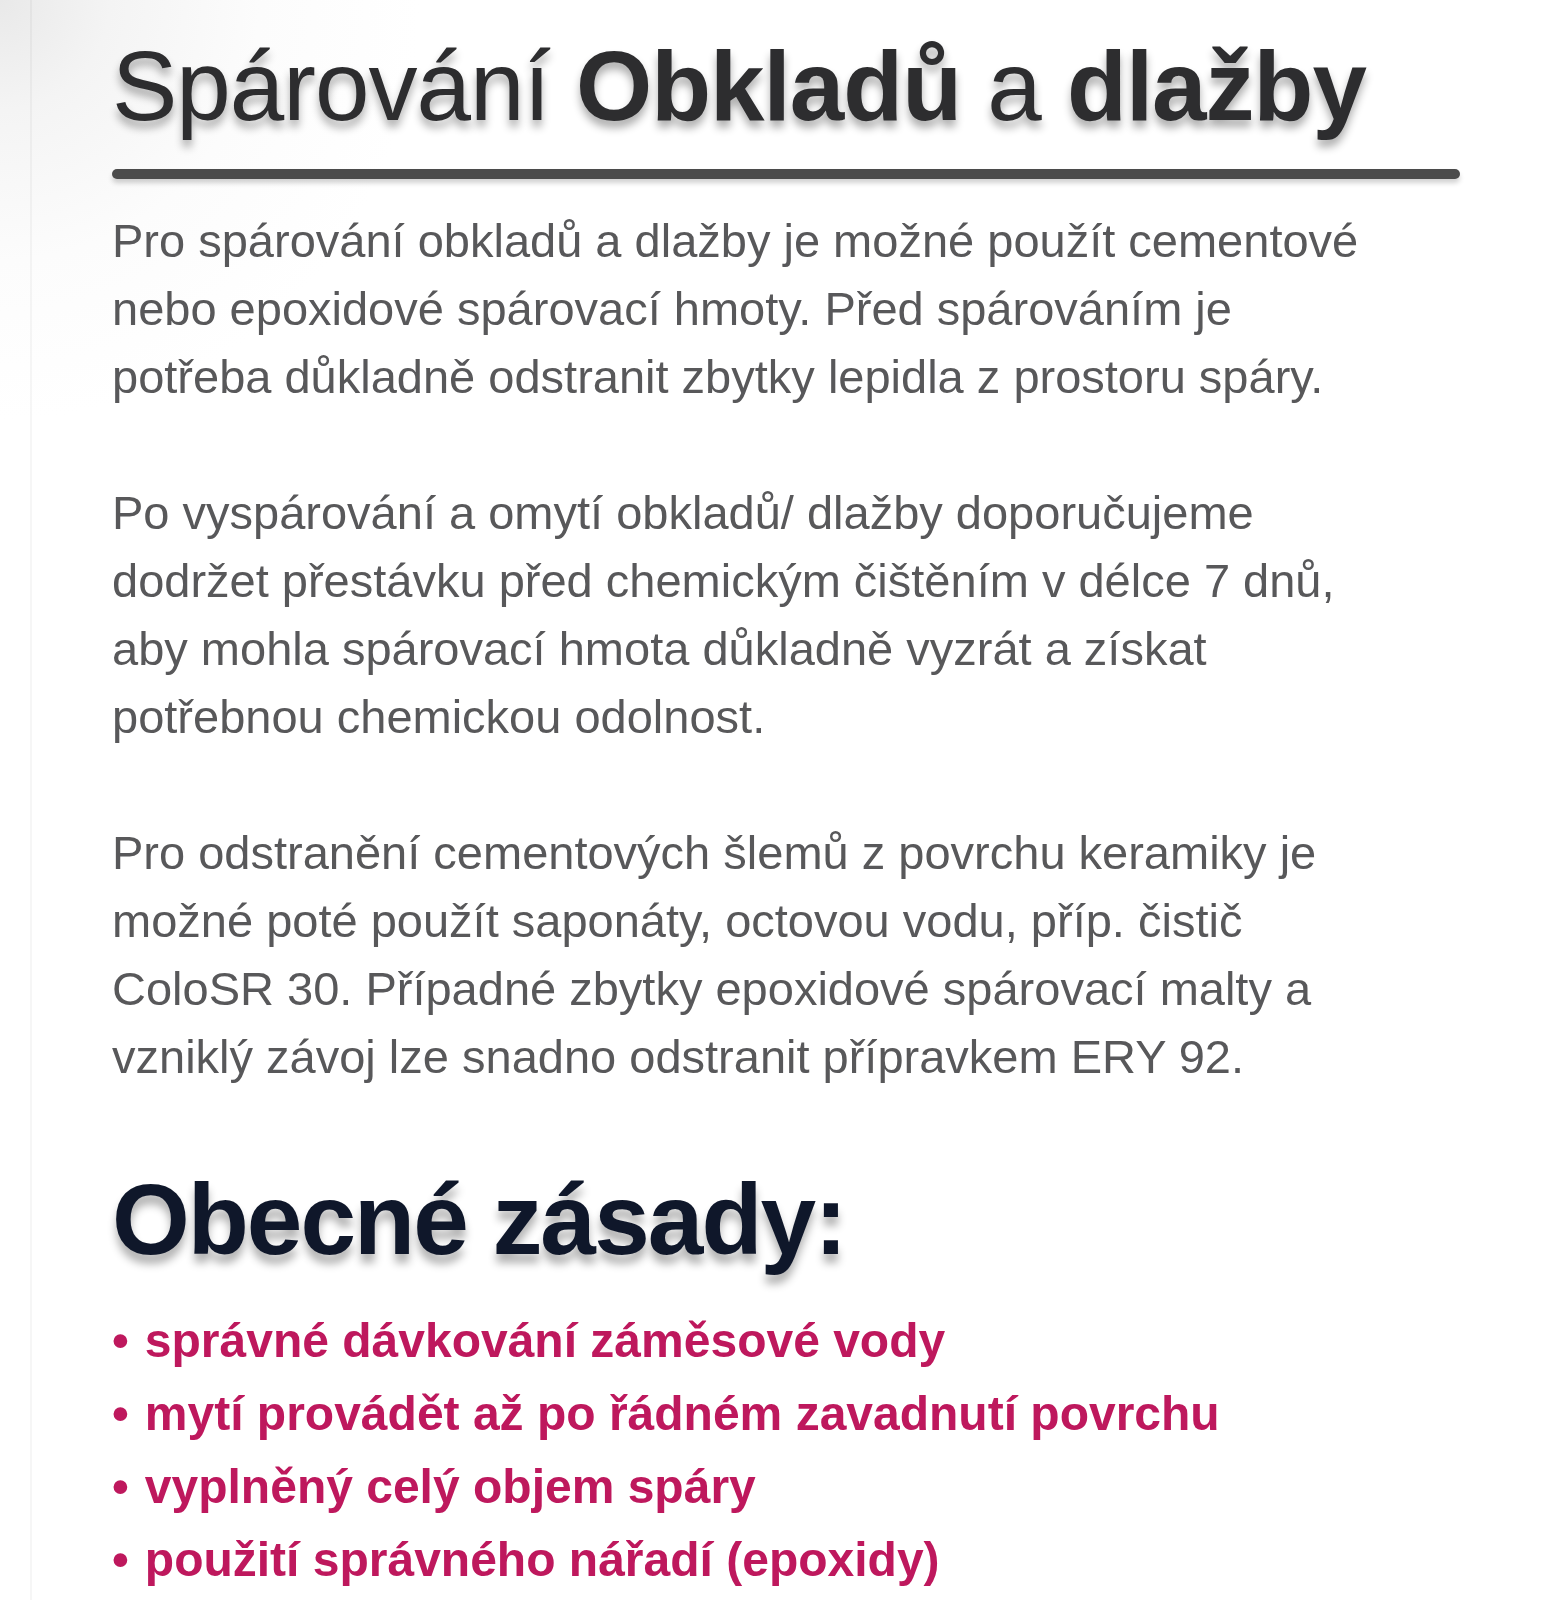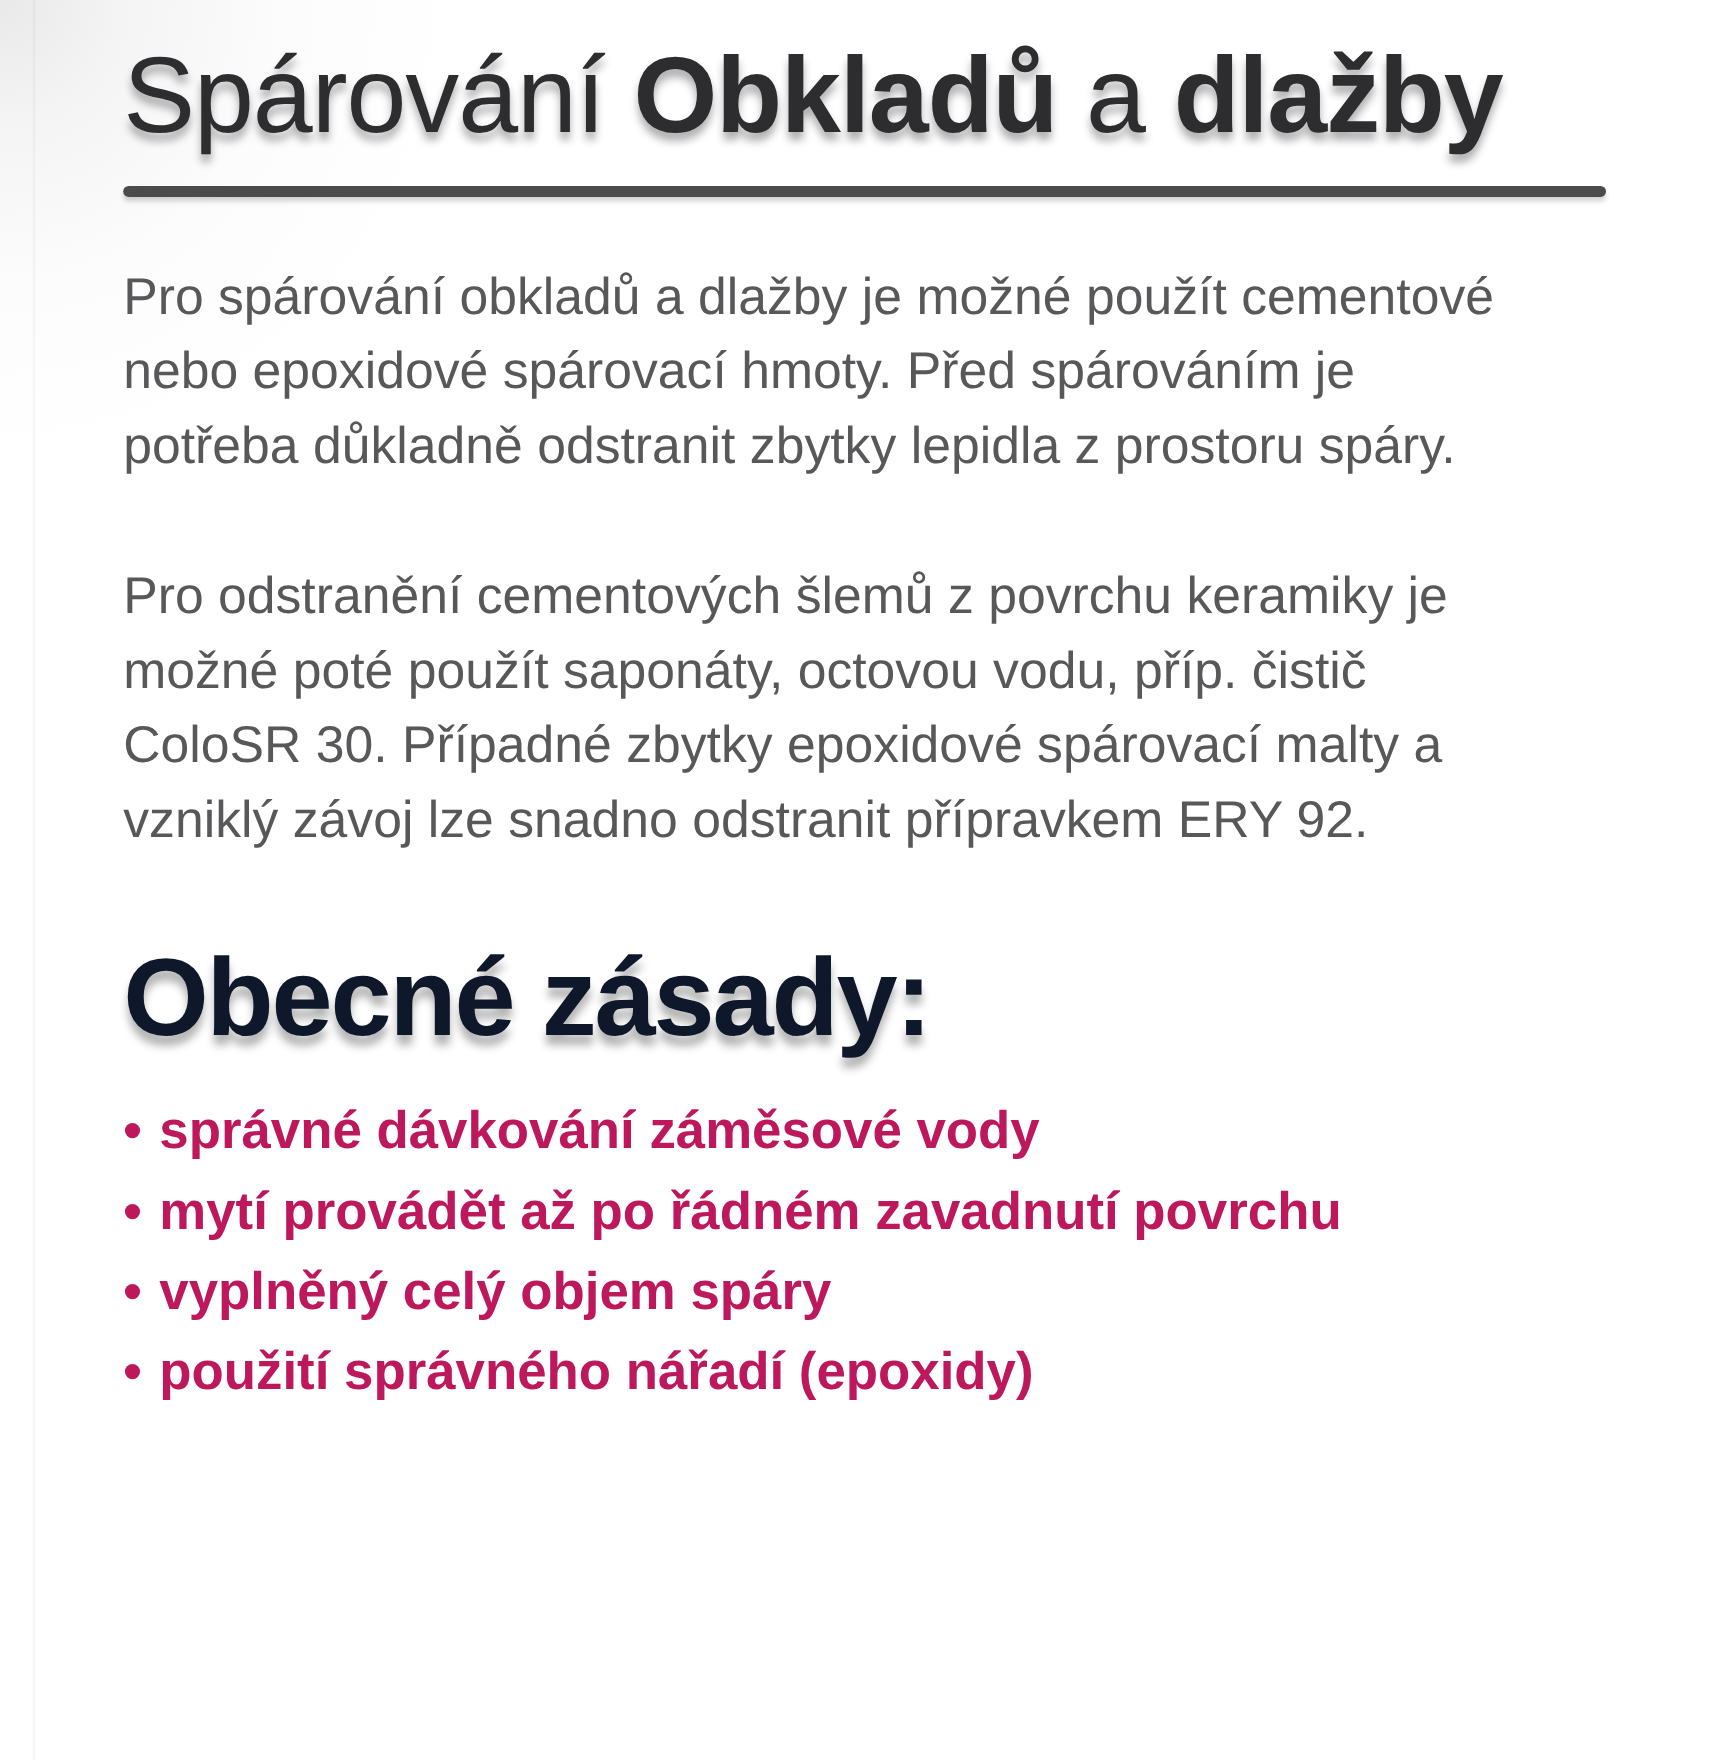--- a/index.html
+++ b/index.html
@@ -50,21 +50,21 @@
     box-shadow: 0 4px 5px rgba(0,0,0,0.18);
   }
   .para {
     margin: 0 0 68px 0;
     font-size: 47px;
     line-height: 68px;
     color: #58585a;
     white-space: pre-line;
     letter-spacing: 0;
   }
-  .para.first { margin-top: 56px; }
+  .para.first { margin-top: 28px; }
   h2.section-heading {
     margin: 14px 0 0 0;
     font-size: 100px;
     line-height: 120px;
     font-weight: 800;
     letter-spacing: -2px;
     color: #0f172a;
     text-shadow: 0 9px 8px rgba(0,0,0,0.30);
   }
   ul.principles {
@@ -91,20 +91,24 @@
 <div class="page">
 
   <h1 class="title"><span>Spárování </span><span class="b">Obkladů</span><span> a </span><span class="b">dlažby</span></h1>
 
   <div class="rule"></div>
 
   <p class="para first">Pro spárování obkladů a dlažby je možné použít cementové
 nebo epoxidové spárovací hmoty. Před spárováním je
 potřeba důkladně odstranit zbytky lepidla z prostoru spáry.</p>
 
+  <p class="para">Po vyspárování a omytí obkladů/ dlažby doporučujeme
+dodržet přestávku před chemickým čištěním v délce 7 dnů,
+aby mohla spárovací hmota důkladně vyzrát a získat
+potřebnou chemickou odolnost.</p>
 
   <p class="para">Pro odstranění cementových šlemů z povrchu keramiky je
 možné poté použít saponáty, octovou vodu, příp. čistič
 ColoSR 30. Případné zbytky epoxidové spárovací malty a
 vzniklý závoj lze snadno odstranit přípravkem ERY 92.</p>
 
   <h2 class="section-heading">Obecné zásady:</h2>
 
   <ul class="principles">
     <li><span class="dot">•</span><span>správné dávkování záměsové vody</span></li>

